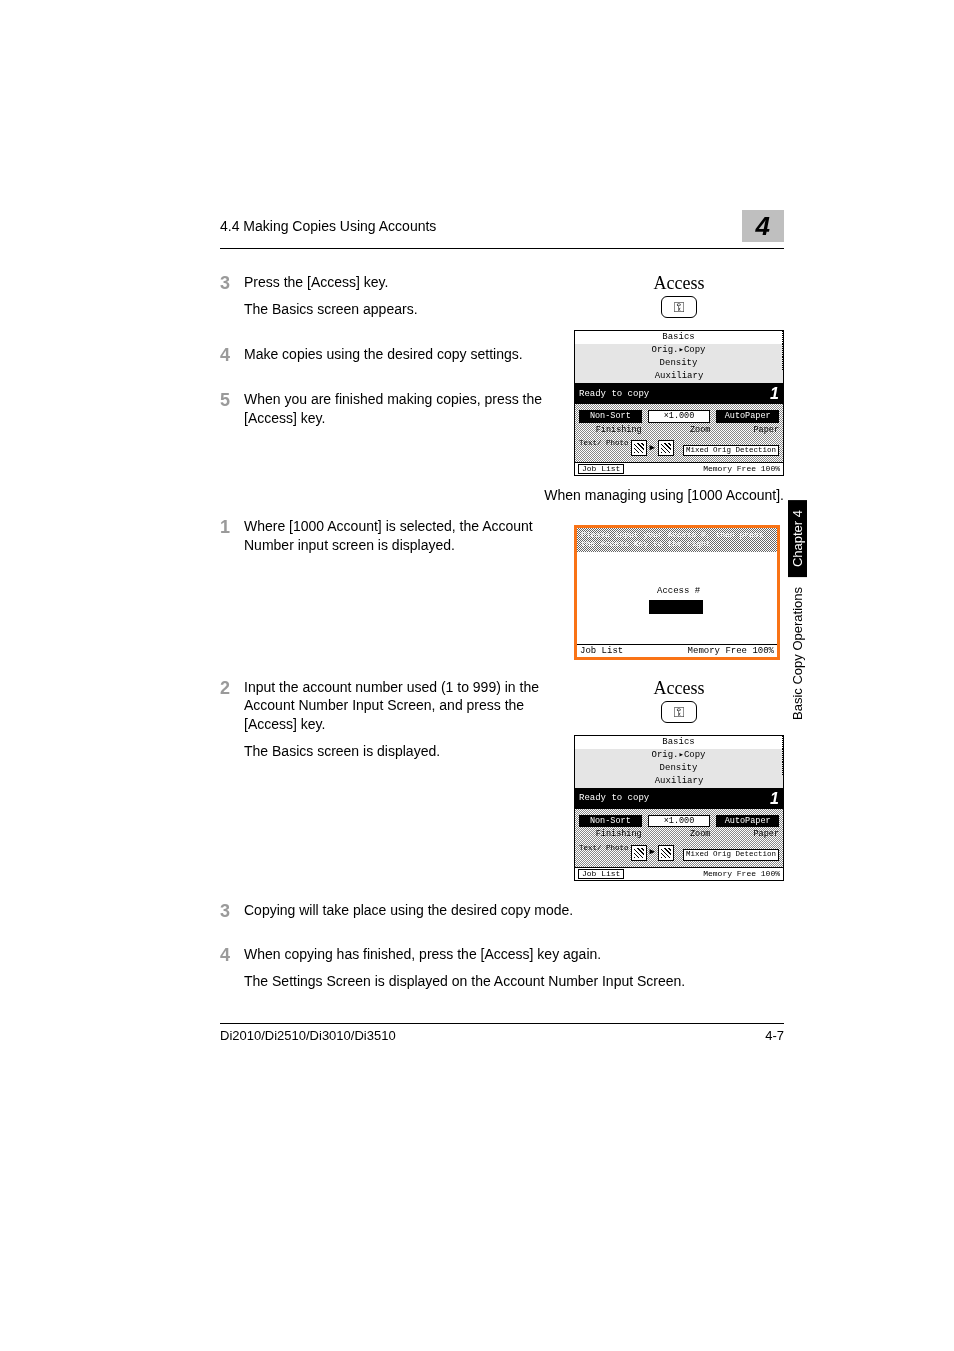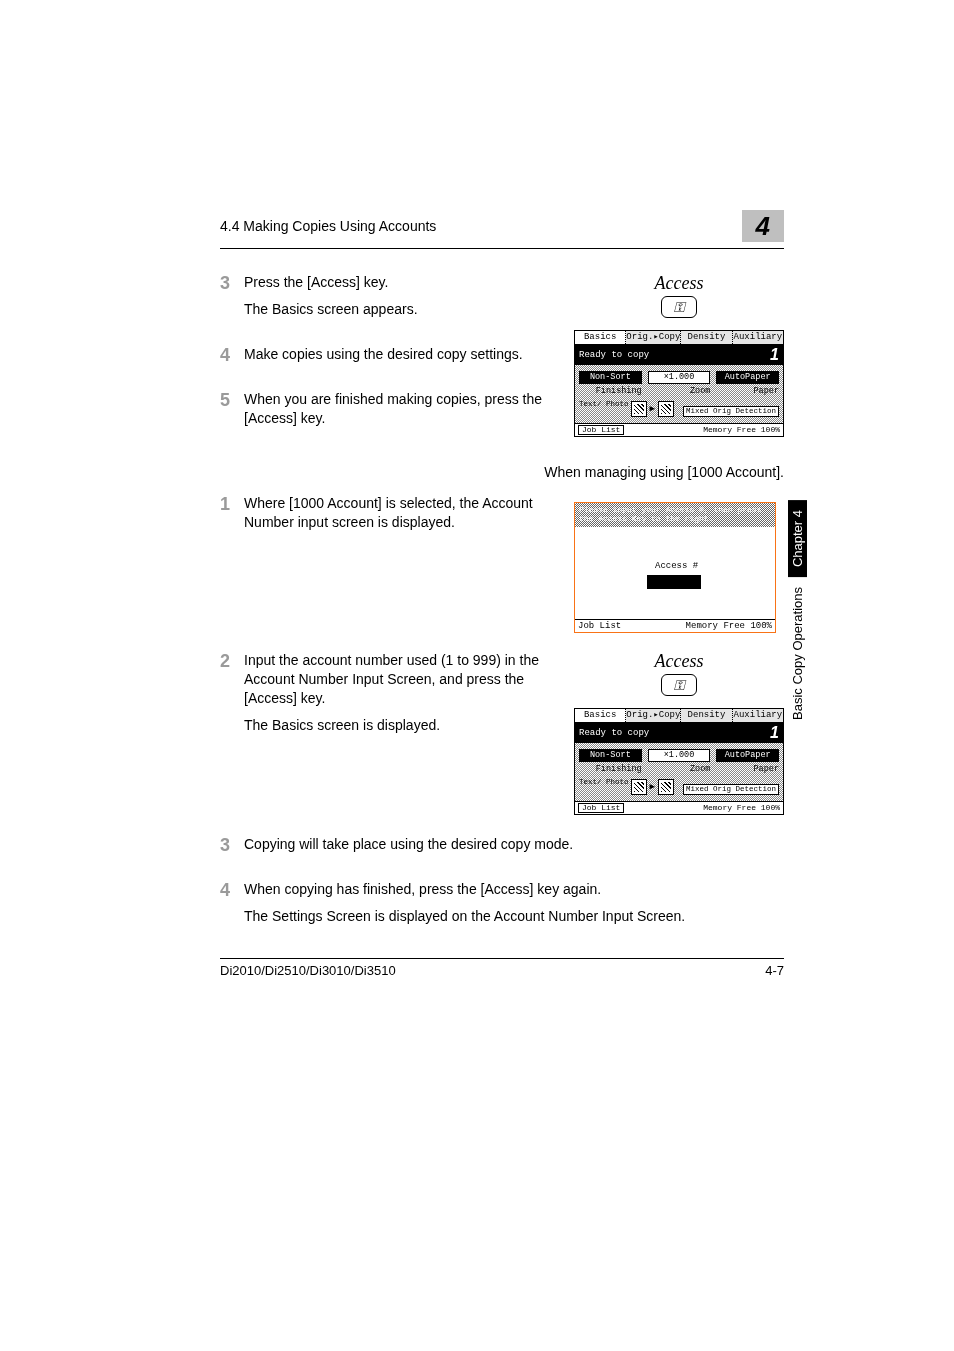--- a/index.html
+++ b/index.html
@@ -106,21 +106,20 @@
     writing-mode: vertical-rl;
     transform: rotate(180deg);
     text-align: center;
     font-size: 13px;
     padding: 10px 2px;
   }
   
   .access-key {
     text-align: center;
     margin-bottom: 12px;
-    font-style: italic;
   }
   .access-key .label {
     font-family: "Times New Roman", serif;
     font-size: 18px;
     margin-bottom: 2px;
   }
   .key-btn {
     display: inline-block;
     border: 1.5px solid #000;
     border-radius: 6px;
@@ -132,20 +131,21 @@
   .lcd {
     border: 1px solid #000;
     font-family: "Courier New", monospace;
     font-size: 9px;
     line-height: 1;
     background: #fff;
   }
   .lcd .tabs {
     display: flex;
     border-bottom: 1px solid #000;
+    flex-direction: column;
   }
   .lcd .tab {
     flex: 1;
     text-align: center;
     padding: 2px 0;
     border-right: 1px dotted #000;
   }
   .lcd .tab:last-child { border-right: none; }
   .lcd .tab.active { background: #fff; }
   .lcd .tab.inactive { background: #e5e5e5; }
@@ -259,21 +259,21 @@
     font-size: 8px;
     padding: 0 3px;
   }
   .lcd .mem {
     font-size: 8px;
     text-align: right;
     line-height: 0.9;
   }
   
   .lcd2 {
-    border: 1px solid #f97316;
+    border: 3px solid #f97316;
     font-family: "Courier New", monospace;
     font-size: 9px;
     margin-top: 8px;
     width: 200px;
   }
   .lcd2 .msgbar {
     background: repeating-conic-gradient(#666 0 25%, #fff 0 50%) 0 0/2px 2px;
     color: #fff;
     font-size: 8px;
     padding: 3px 4px;

